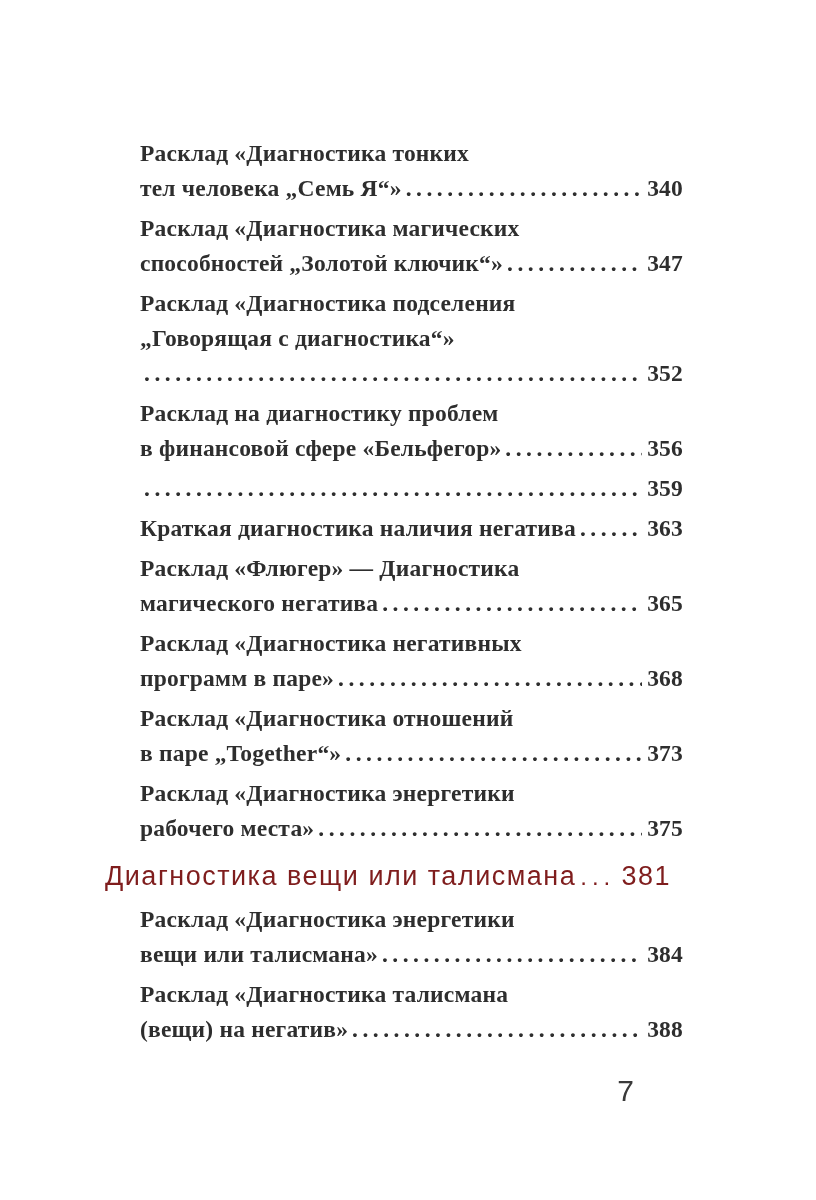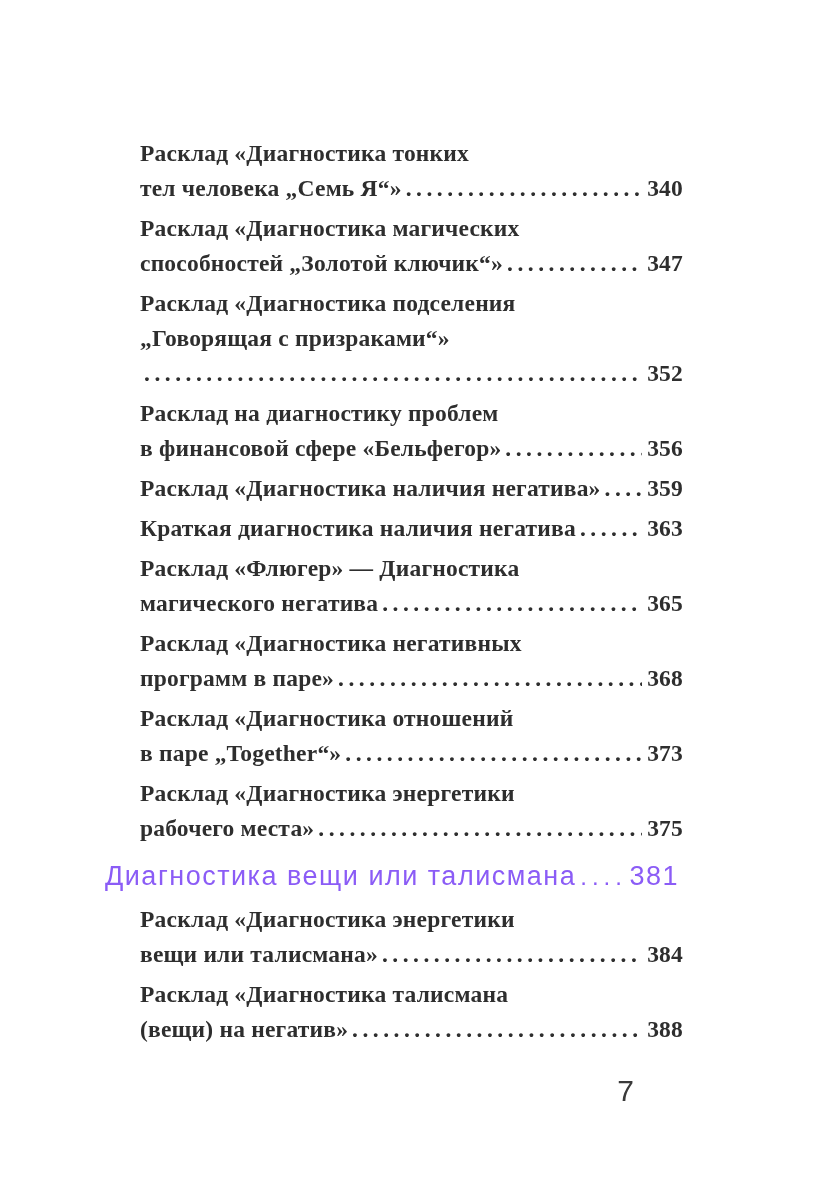--- a/index.html
+++ b/index.html
@@ -31,22 +31,22 @@
     font-size: 23.5px;
     line-height: 35px;
     letter-spacing: 0.2px;
   }
   .entry.section {
     font-family: "Liberation Sans", "DejaVu Sans", sans-serif;
     font-weight: normal;
     font-size: 27px;
     line-height: 44px;
     letter-spacing: 1.5px;
-    color: #8b5cf6;
-    margin: 8px 4px 3px 0;
+    color: #7f1d1d;
+    margin: 8px 12px 3px 0;
   }
   .line { white-space: nowrap; }
   .line.last {
     display: flex;
     align-items: flex-start;
   }
   .txt { flex: 0 0 auto; white-space: nowrap; }
   .leader {
     flex: 1 1 auto;
     overflow: hidden;
@@ -89,37 +89,36 @@
       <section class="entry sub">
         <div class="line">Расклад «Диагностика магических</div>
         <div class="line last">
           <span class="txt">способностей „Золотой ключик“»</span>
           <span class="leader" aria-hidden="true"></span>
           <span class="pnum">347</span>
         </div>
       </section>
       <section class="entry sub">
         <div class="line">Расклад «Диагностика подселения</div>
-        <div class="line">„Говорящая с призраками“»</div>
+        <div class="line">„Говорящая с диагностика“»</div>
         <div class="line last">
           <span class="leader" aria-hidden="true"></span>
           <span class="pnum">352</span>
         </div>
       </section>
       <section class="entry sub">
         <div class="line">Расклад на диагностику проблем</div>
         <div class="line last">
           <span class="txt">в финансовой сфере «Бельфегор»</span>
           <span class="leader" aria-hidden="true"></span>
           <span class="pnum">356</span>
         </div>
       </section>
       <section class="entry sub">
         <div class="line last">
-          <span class="txt">Расклад «Диагностика наличия негатива»</span>
           <span class="leader" aria-hidden="true"></span>
           <span class="pnum">359</span>
         </div>
       </section>
       <section class="entry sub">
         <div class="line last">
           <span class="txt">Краткая диагностика наличия негатива</span>
           <span class="leader" aria-hidden="true"></span>
           <span class="pnum">363</span>
         </div>

